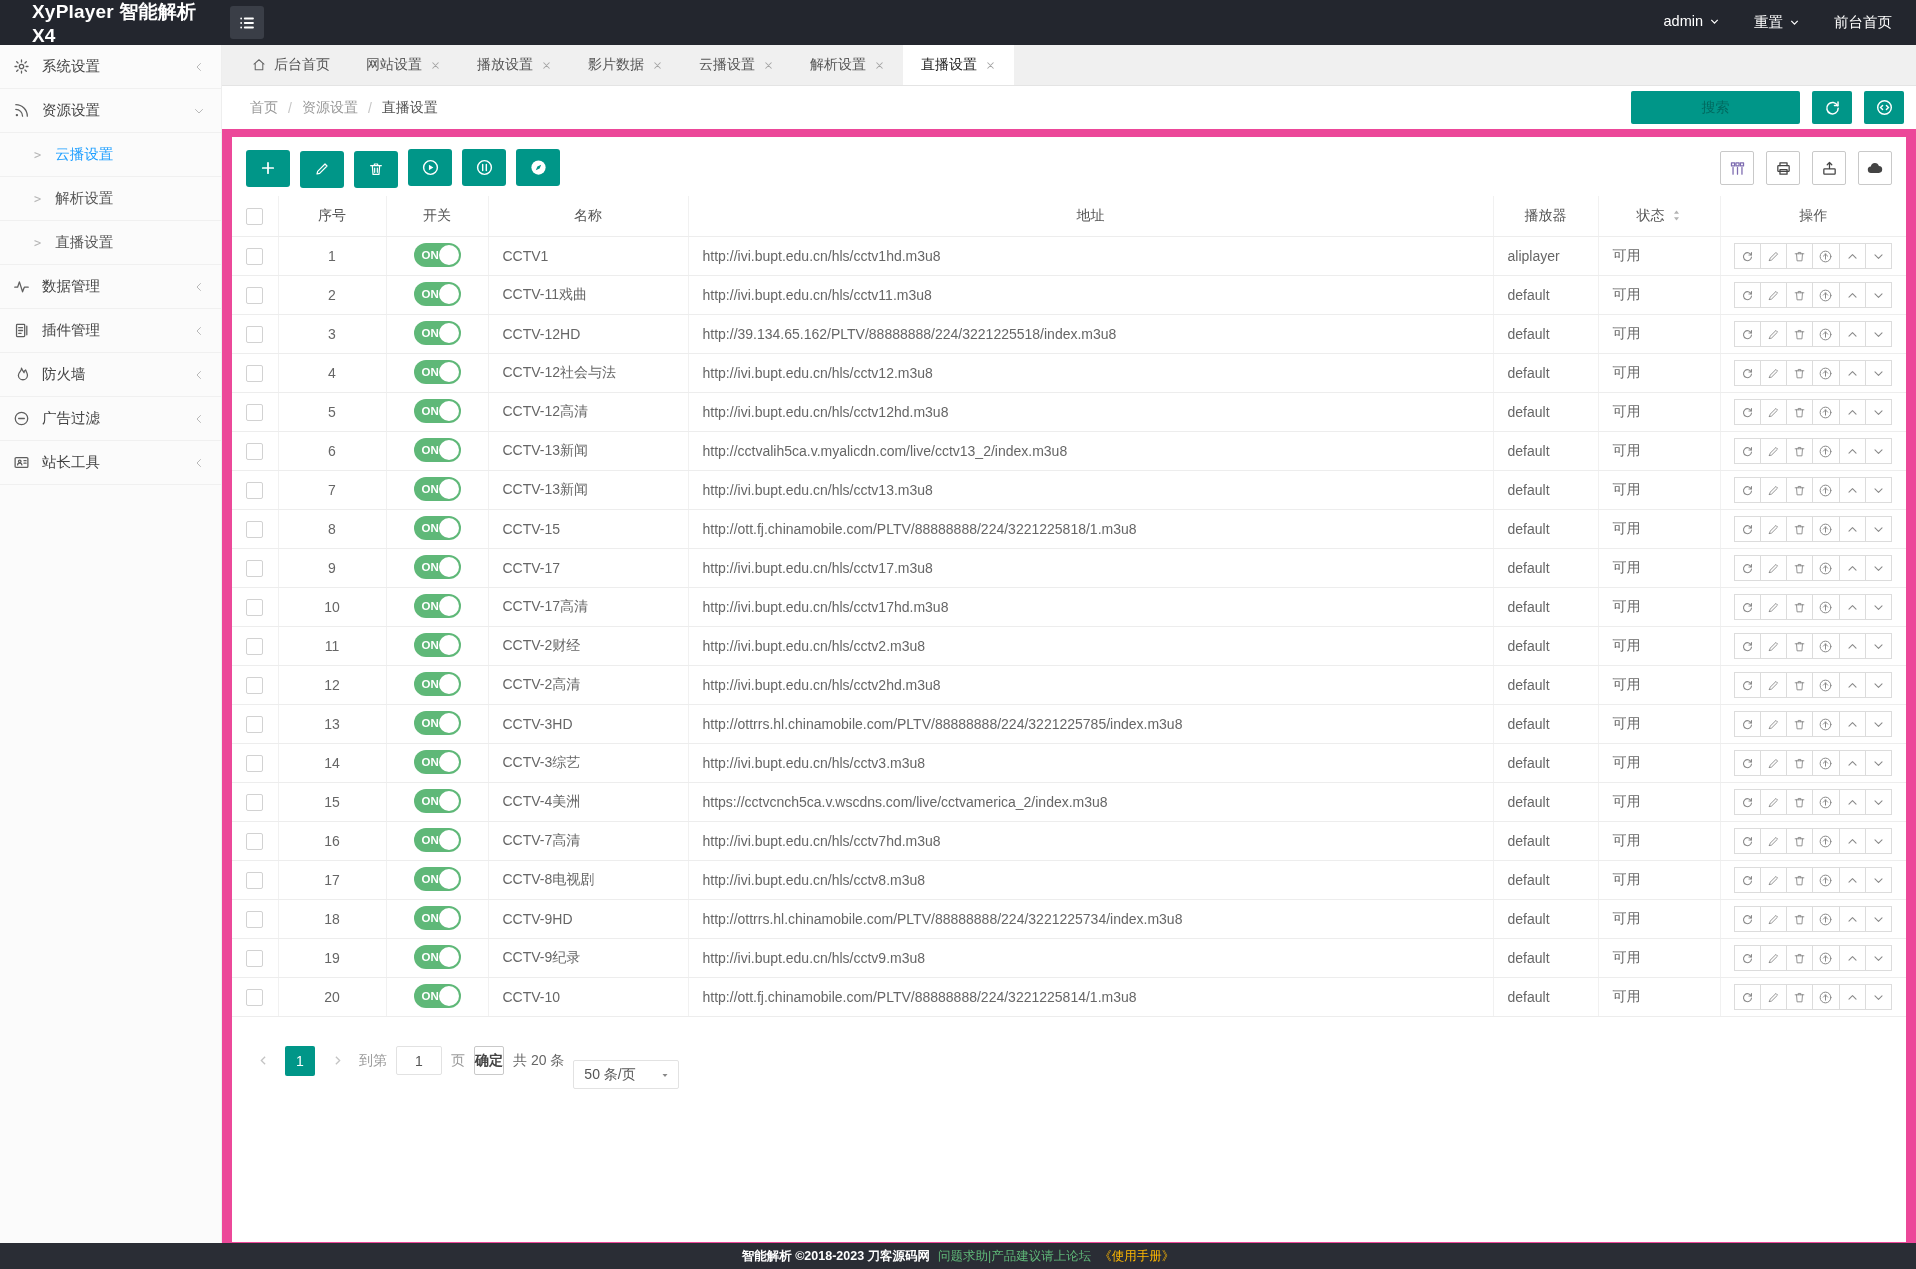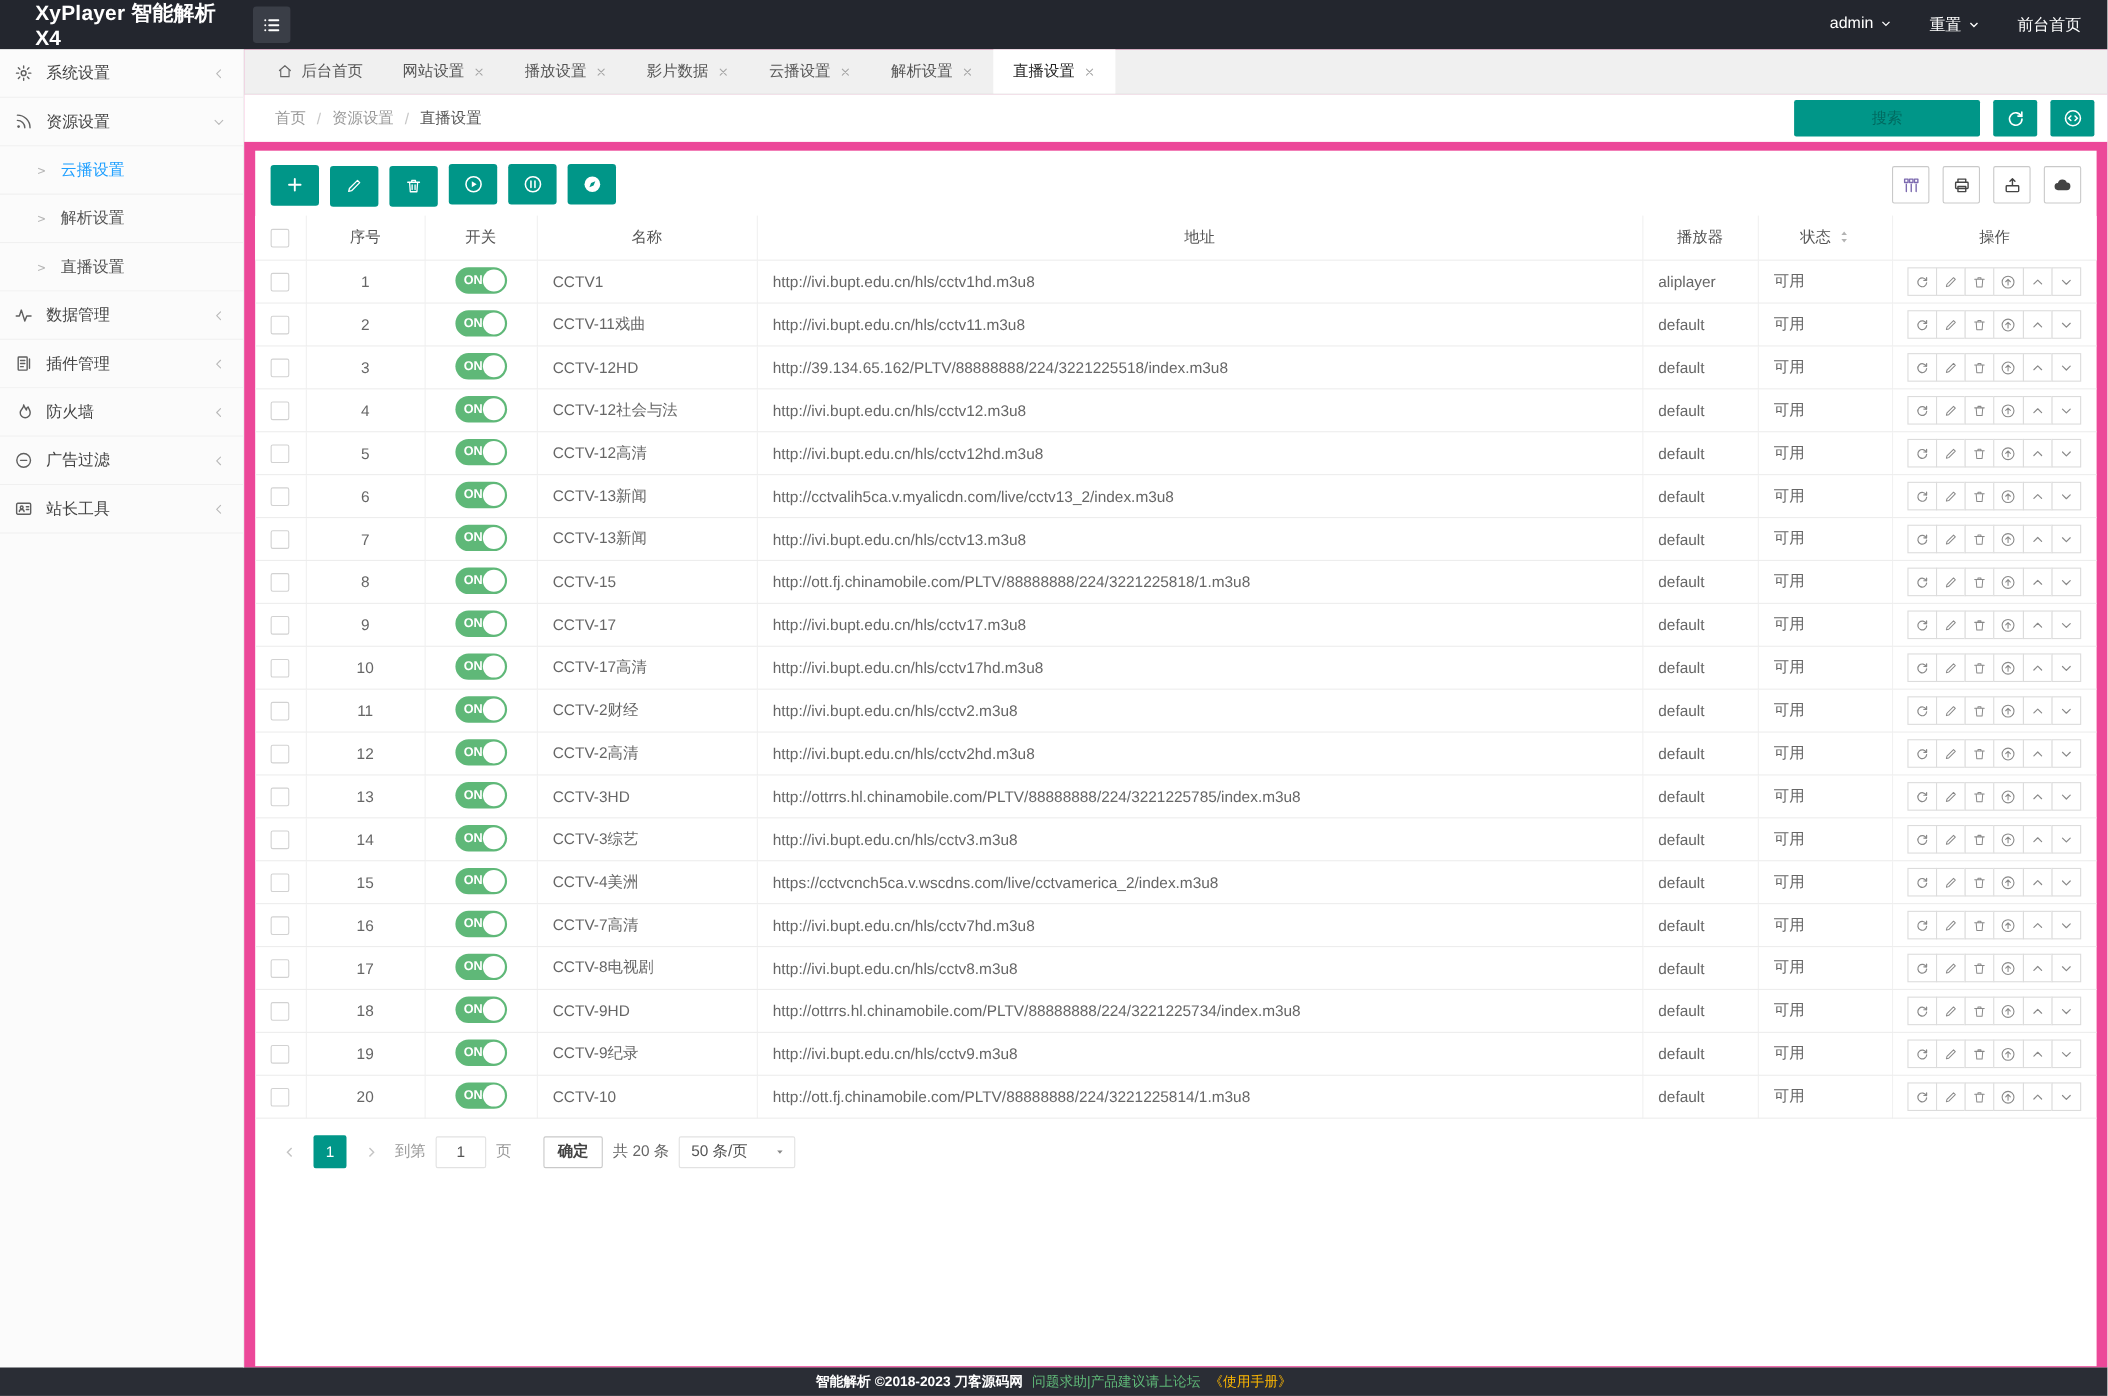--- a/index.html
+++ b/index.html
@@ -81,24 +81,24 @@
 
   
   .pager { display:flex; align-items:center; gap:9px; padding:15px 0 0 18px; font-size:14px; color:#666; }
   .pg-nav { width:26px; height:30px; display:inline-flex; align-items:center; justify-content:center;
     color:#c4c4c4; cursor:pointer; }
   .pg-cur { width:30px; height:30px; background:#009688; color:#fff; border-radius:2px;
     display:inline-flex; align-items:center; justify-content:center; cursor:pointer; }
   .pg-muted { color:#9a9a9a; }
   .pg-input { width:46px; height:29px; border:1px solid #e2e2e2; border-radius:2px; text-align:center;
     font-size:14px; color:#555; background:#fff; }
-  .pg-ok { height:29px; padding:0 12px; background:#fff; border:1px solid #c9c9c9; border-radius:2px;
-    font-size:14px; font-weight:bold; color:#444; cursor:pointer;margin-left:20px; }
+  .pg-ok { height:29px; padding:0 0; background:#fff; border:1px solid #c9c9c9; border-radius:2px;
+    font-size:14px; font-weight:bold; color:#444; cursor:pointer; }
   .pg-select { position:relative; width:106px; height:29px; border:1px solid #e2e2e2; border-radius:2px;
-    background:#fff; display:flex; align-items:center; padding-left:10px; color:#555; cursor:pointer; }
+    background:#fff; display:flex; align-items:center; padding-left:10px; color:#555; cursor:pointer;margin-top:28px; }
   .pg-select .caret { position:absolute; right:8px; color:#888; }
 
   
   .footer { height:26px; background:#2a2d35; display:flex; align-items:center; justify-content:center;
     gap:8px; font-size:12.5px; }
   .f-copy { color:#fff; font-weight:bold; }
   .f-help { color:#5fb878; cursor:pointer; }
   .f-manual { color:#ffb800; cursor:pointer; }
 </style>
 </head>

